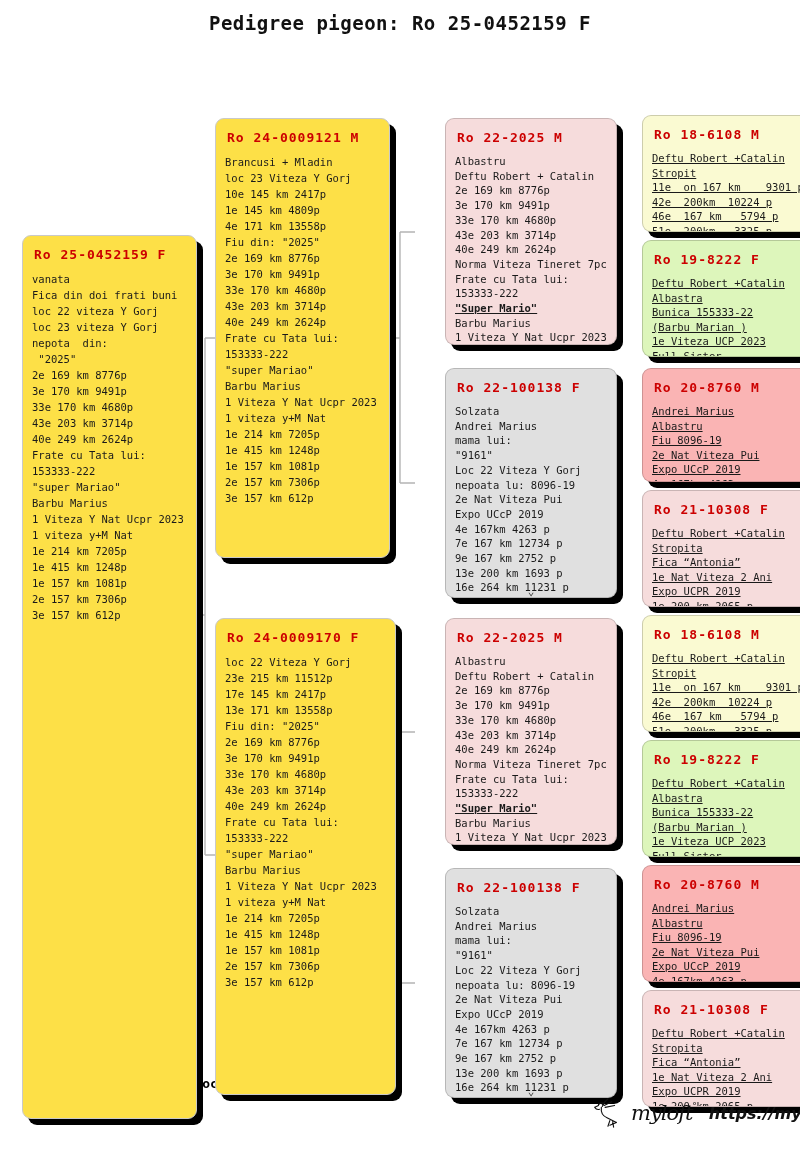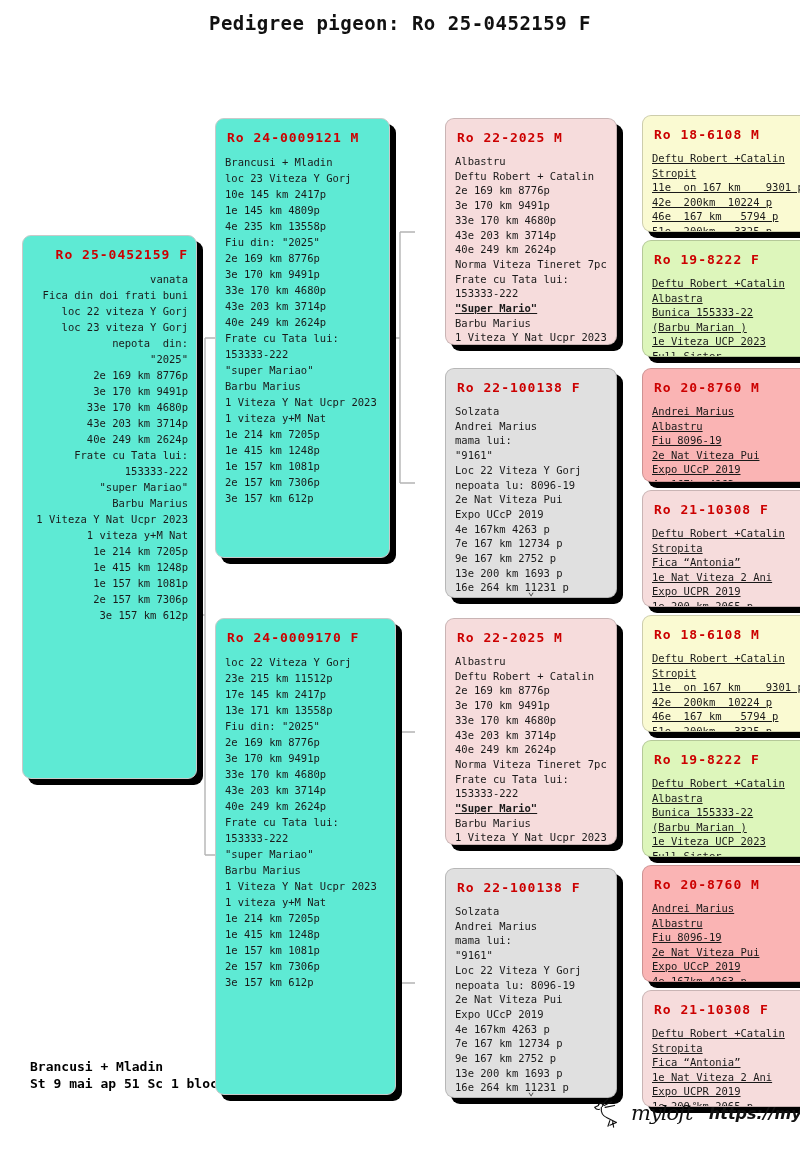--- a/index.html
+++ b/index.html
@@ -8,21 +8,21 @@
     font-family:"DejaVu Sans Mono","Liberation Mono",monospace;
     border-radius:24px;
   }
   .page-title{
     position:absolute;top:12px;left:0;width:800px;text-align:center;
     font-size:19px;font-weight:bold;letter-spacing:.5px;color:#111;
   }
   .conn{position:absolute;top:0;left:0;z-index:1;}
   .box{
     position:absolute;z-index:2;border-radius:9px;box-sizing:border-box;
-    padding:8px 8px 6px 9px;overflow:hidden;background:#5eead4;
+    padding:8px 8px 6px 9px;overflow:hidden;background:#fde047;
     border:1px solid #c9c9c9;box-shadow:6px 6px 0 #000;
   }
   .box.colored{border:1px solid rgba(0,0,0,.18);margin-left:30px;}
   .ring{
     font-size:13px;font-weight:bold;color:#cc0000;letter-spacing:1px;
     margin:3px 0 9px 2px;white-space:pre;
   }
   .body .ln{white-space:pre;color:#1a1a1a;}
   .g12 .ln{font-size:10.5px;line-height:16px;}
   .g3 .ln{font-size:10.5px;line-height:14.7px;}
@@ -63,21 +63,21 @@
       <path d="M197,615 H205 M205,338 V855 M205,338 H215 M205,855 H215"></path>
       <path d="M390,338 H400 M400,232 V483 M400,232 H415 M400,483 H415"></path>
       <path d="M390,855 H400 M400,732 V983 M400,732 H415 M400,983 H415"></path>
       <path d="M587,232 H599 M599,174 V298 M599,174 H612 M599,298 H612"></path>
       <path d="M587,483 H599 M599,425 V548 M599,425 H612 M599,548 H612"></path>
       <path d="M587,732 H599 M599,674 V798 M599,674 H612 M599,798 H612"></path>
       <path d="M587,983 H599 M599,924 V1048 M599,924 H612 M599,1048 H612"></path>
     </g>
   </svg>
 
-  <div class="box g12" style="left:22px;top:235px;width:175px;height:544px;text-align:right;">
+  <div class="box g12" style="left:22px;top:235px;width:175px;height:884px;">
     <div class="ring">Ro 25-0452159 F</div>
     <div class="body">
         <div class="ln">vanata</div>
         <div class="ln">Fica din doi frati buni</div>
         <div class="ln">loc 22 viteza Y Gorj</div>
         <div class="ln">loc 23 viteza Y Gorj</div>
         <div class="ln">nepota  din:</div>
         <div class="ln"> "2025"</div>
         <div class="ln">2e 169 km 8776p</div>
         <div class="ln">3e 170 km 9491p</div>
@@ -98,21 +98,21 @@
       </div>
   </div>
 
   <div class="box g12" style="left:215px;top:118px;width:175px;height:440px;">
     <div class="ring">Ro 24-0009121 M</div>
     <div class="body">
         <div class="ln">Brancusi + Mladin</div>
         <div class="ln">loc 23 Viteza Y Gorj</div>
         <div class="ln">10e 145 km 2417p</div>
         <div class="ln">1e 145 km 4809p</div>
-        <div class="ln">4e 235 km 13558p</div>
+        <div class="ln">4e 171 km 13558p</div>
         <div class="ln">Fiu din: "2025"</div>
         <div class="ln">2e 169 km 8776p</div>
         <div class="ln">3e 170 km 9491p</div>
         <div class="ln">33e 170 km 4680p</div>
         <div class="ln">43e 203 km 3714p</div>
         <div class="ln">40e 249 km 2624p</div>
         <div class="ln">Frate cu Tata lui:</div>
         <div class="ln">153333-222</div>
         <div class="ln">"super Mariao"</div>
         <div class="ln">Barbu Marius</div>

